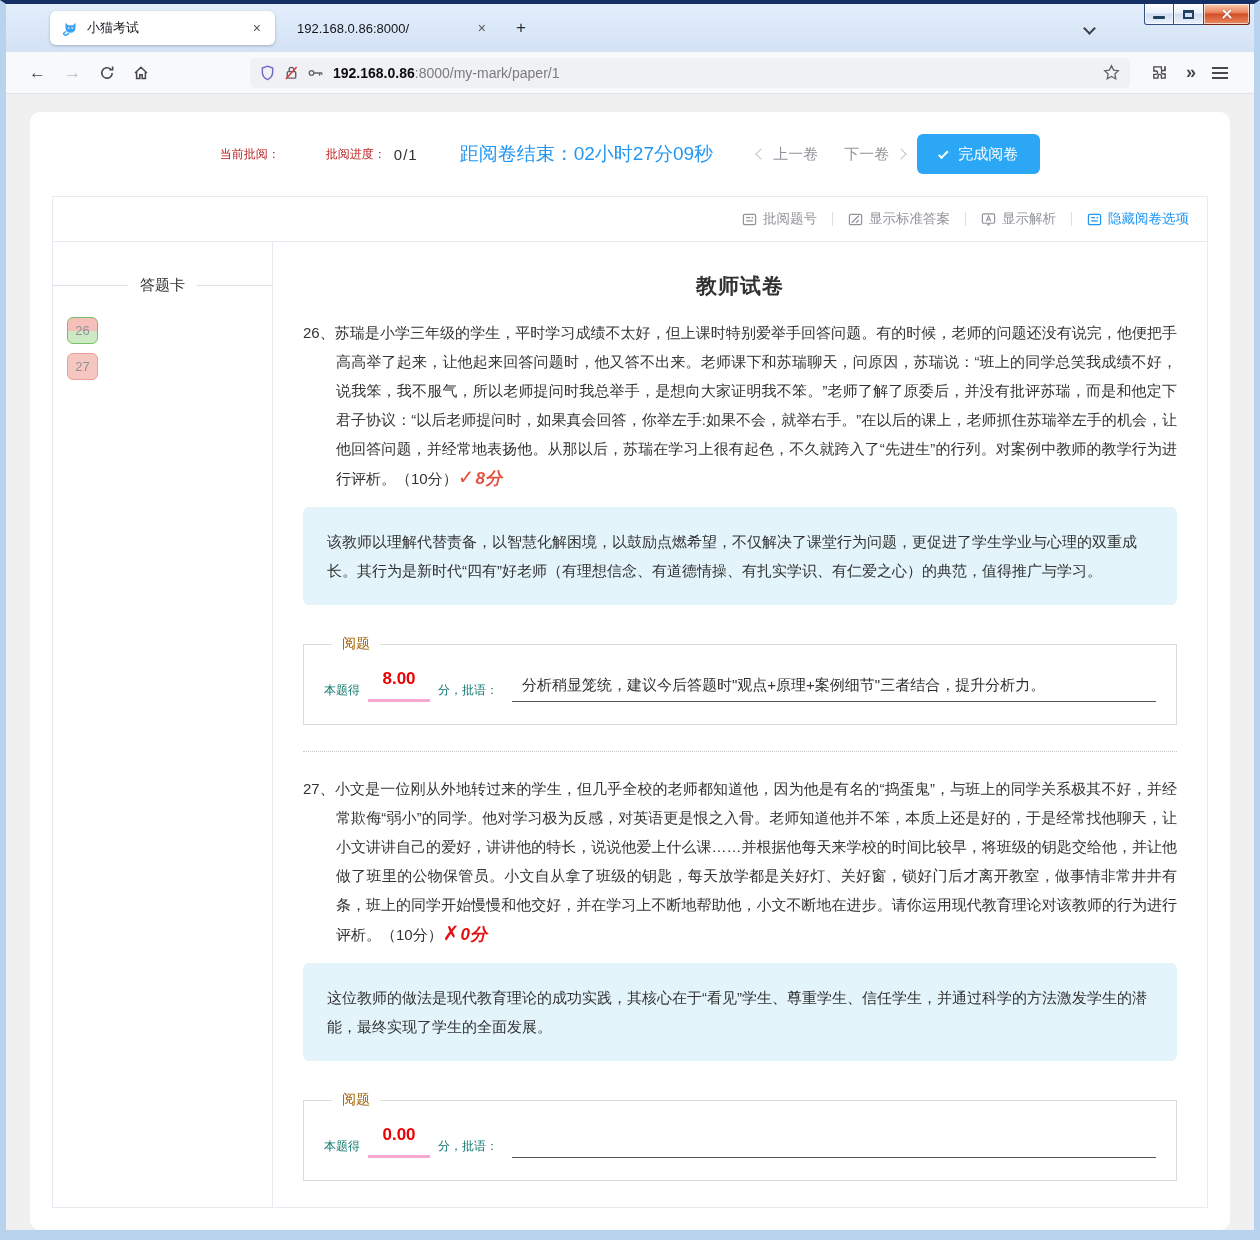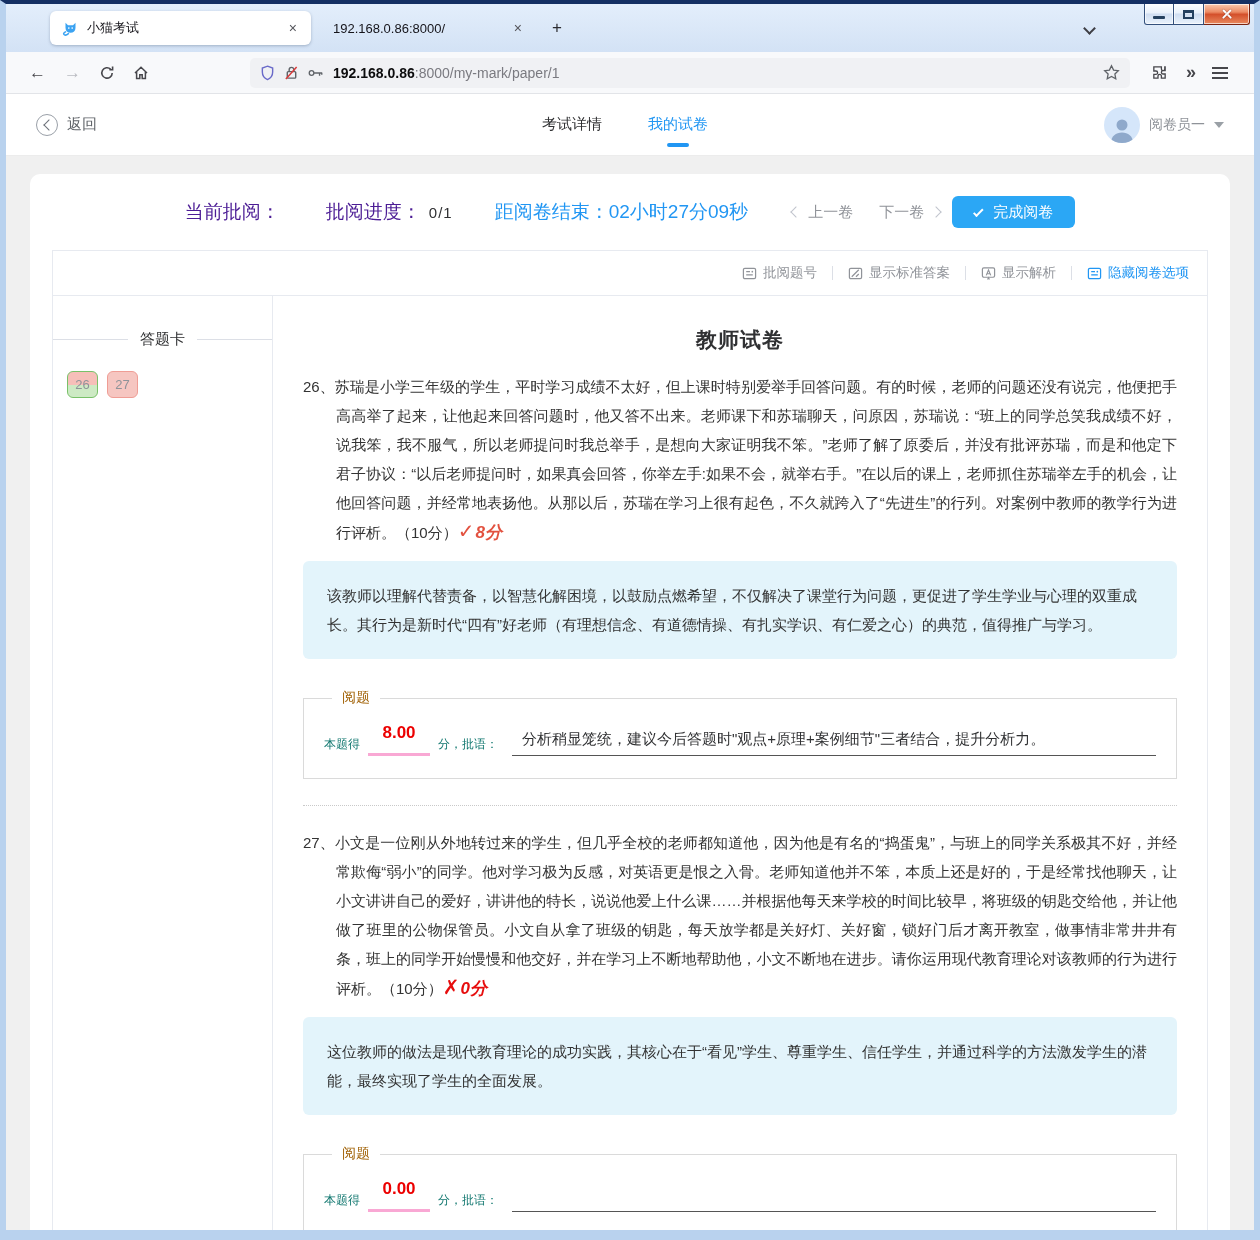--- a/index.html
+++ b/index.html
@@ -11,21 +11,21 @@
     background:#f0f0f0; overflow:hidden;
   }
   .gold-sliver{ position:absolute; left:-6px; top:-4px; width:6px; height:96px;
     background:linear-gradient(90deg,#8a651a,#d9ac3e 60%,#b9871f); z-index:50; }
 
   
   .titlebar{ position:relative; height:48px; flex:0 0 48px;
     background:linear-gradient(180deg,#e3eefb,#d3e2f5); display:flex; align-items:center; }
   .tabs{ display:flex; align-items:center; margin-left:44px; height:100%; }
   .tab{ display:flex; align-items:center; gap:8px; height:34px; padding:0 10px 0 12px; border-radius:6px; }
-  .tab.active{ width:261px; background:#fff; box-shadow:0 1px 3px rgba(60,80,110,.35); }
+  .tab.active{ width:225px; background:#fff; box-shadow:0 1px 3px rgba(60,80,110,.35); }
   .tab.inactive{ width:215px; margin-left:10px; }
   .tab-title{ flex:1; font-size:13px; color:#15141a; white-space:nowrap; overflow:hidden; }
   .tab-close{ font-size:14px; color:#55565c; line-height:1; padding:2px 4px; border-radius:3px; }
   .newtab{ font-size:17px; color:#2b2b30; padding:2px 10px; margin-left:6px; }
   .tabbar-chevron{ position:absolute; right:160px; top:20px; width:9px; height:9px;
     border-right:2px solid #3e3e44; border-bottom:2px solid #3e3e44; transform:rotate(45deg); }
   .win-controls{ position:absolute; top:0; right:4px; display:flex; }
   .win-btn{ height:21px; border:1px solid #33507c; border-top:none; display:flex; align-items:center; justify-content:center;
     background:linear-gradient(180deg,#fdfeff 0%,#e9f1fb 45%,#cfddf1 50%,#e9f2fc 100%);
     box-shadow:inset 0 0 0 1px rgba(255,255,255,.65); }
@@ -72,51 +72,51 @@
   .user-group{ margin-left:auto; display:flex; align-items:center; gap:9px; }
   .avatar{ width:36px; height:36px; border-radius:50%; background:#d5e6fa; display:flex; align-items:flex-end; justify-content:center; overflow:hidden; }
   .user-name{ font-size:14px; color:#8f9399; }
   .caret-down{ width:0; height:0; border-left:5px solid transparent; border-right:5px solid transparent; border-top:6px solid #9aa0a6; }
 
   
   .page-body{ flex:1; background:#f0f0f0; padding:18px 24px 10px; display:flex; }
   .card{ flex:1; background:#fff; border-radius:10px; display:flex; flex-direction:column; padding-bottom:20px; }
 
   .mark-toolbar{ display:flex; align-items:center; justify-content:center; padding:22px 20px 16px; gap:0; }
-  .mt-label{ font-size:19px; color:#4c1d95; }
+  .mt-label{ font-size:12px; color:#b91c1c; }
   .student-select{ width:198px; height:36px; border:1px solid #dcdfe6; border-radius:4px; margin-left:10px;
     display:flex; align-items:center; justify-content:space-between; padding:0 12px; cursor:pointer; }
   .student-select .val{ font-size:15px; color:#606266; }
   .sel-chev{ width:8px; height:8px; border-right:1.6px solid #c0c4cc; border-bottom:1.6px solid #c0c4cc;
     transform:rotate(45deg) translateY(-2px); }
   .mt-progress-label{ margin-left:46px; }
   .mt-progress-val{ font-size:15px; color:#303133; margin-left:8px; letter-spacing:1px; }
   .countdown{ font-size:19px; color:#2196f3; margin-left:42px; }
   .pager{ display:flex; align-items:center; margin-left:44px; gap:26px; }
   .pager-item{ display:flex; align-items:center; gap:8px; color:#909399; font-size:15px; cursor:pointer; }
   .chev{ width:8px; height:8px; border-left:1.6px solid #c0c4cc; border-bottom:1.6px solid #c0c4cc; }
   .chev.left{ transform:rotate(45deg); } .chev.right{ transform:rotate(-135deg); }
   .finish-btn{ margin-left:12px; background:#2ba7f5; color:#fff; border:none; border-radius:6px;
-    height:32px; padding:0 22px; font-size:15px; display:flex; align-items:center; gap:9px; cursor:pointer; }
+    height:40px; padding:0 22px; font-size:15px; display:flex; align-items:center; gap:9px; cursor:pointer; }
   .btn-check{ width:10px; height:5px; border-left:2px solid #fff; border-bottom:2px solid #fff; transform:rotate(-45deg) translateY(-1px); }
 
   
   .panel{ margin:6px 22px 2px; border:1px solid #e7eaf0; flex:1; display:flex; flex-direction:column; }
   .options-bar{ display:flex; align-items:center; justify-content:flex-end; gap:15px;
     padding:13px 18px; border-bottom:1px solid #e7eaf0; }
   .opt{ display:flex; align-items:center; gap:6px; font-size:13.5px; color:#909399; cursor:pointer; }
   .opt.blue{ color:#2196f3; }
   .opt-div{ width:1px; height:14px; background:#dcdfe6; }
 
   .panel-body{ flex:1; display:flex; }
   .aside{ width:220px; flex:0 0 220px; border-right:1px solid #e7eaf0; padding-top:34px; }
   .aside-title{ display:flex; align-items:center; color:#303133; font-size:15px; margin-bottom:22px; }
   .aside-title::before,.aside-title::after{ content:""; flex:1; height:1px; background:#dcdfe6; }
   .aside-title span{ padding:0 12px; }
-  .qnums{ display:flex; gap:9px; padding-left:14px; }
+  .qnums{ display:flex; gap:9px; padding-left:14px;flex-direction:column; }
   .qnum{ width:31px; height:27px; border-radius:6px; display:flex; align-items:center; justify-content:center;
     font-size:13px; color:#8f9399; cursor:pointer; }
   .qnum.partial{ border:1px solid #79c169;
     background:linear-gradient(180deg,#f6bfb9 0%,#f6bfb9 52%,#cdeac4 52%,#cdeac4 100%); }
   .qnum.wrong{ border:1px solid #ef9d95; background:#f6c6c1; }
 
   .main{ flex:1; padding:0 30px 26px; min-width:0; }
   .paper-title{ text-align:center; font-size:21px; font-weight:700; color:#303133; margin:30px 0 18px; letter-spacing:1px; }
   .q-text{ font-size:15px; color:#333; line-height:29px; text-align:justify; padding-left:33px; text-indent:-33px; }
   .q-mark{ font-style:italic; font-weight:700; white-space:nowrap; }
@@ -220,40 +220,20 @@
       <span class="nav-svg">
         <svg width="17" height="17" viewBox="0 0 18 18">
             <path d="M7 3 h4 v2.2 a1.8 1.8 0 1 0 3.6 0 V3 H15 v4 h-2.2 a1.8 1.8 0 1 0 0 3.6 H15 V15 H11 v-2.2 a1.8 1.8 0 1 0 -3.6 0 V15 H3 V11 h2.2 a1.8 1.8 0 1 0 0 -3.6 H3 V3 Z" fill="none" stroke="#47474c" stroke-width="1.4"></path>
           </svg>
       </span>
       <span class="overflow-ico">»</span>
       <span class="hamburger"></span>
     </div>
   </div>
 
-  <div class="page-header">
-    <div class="back-group">
-      <span class="back-circle"></span>
-      <span>返回</span>
-    </div>
-    <div class="center-nav">
-      <span class="cnav-item">考试详情</span>
-      <span class="cnav-item active">我的试卷</span>
-    </div>
-    <div class="user-group">
-      <span class="avatar">
-        <svg width="30" height="28" viewBox="0 0 30 28">
-            <circle cx="15" cy="10" r="5.5" fill="#8fa9cb"></circle>
-            <path d="M4 28 c0-7 5-10.5 11-10.5 s11 3.5 11 10.5 Z" fill="#8fa9cb"></path>
-          </svg>
-      </span>
-      <span class="user-name">阅卷员一</span>
-      <span class="caret-down"></span>
-    </div>
-  </div>
 
   <div class="page-body">
     <div class="card">
 
       <div class="mark-toolbar">
         <span class="mt-label">当前批阅：</span>
         <span class="mt-label mt-progress-label">批阅进度：</span>
         <span class="mt-progress-val">0/1</span>
         <span class="countdown">距阅卷结束：02小时27分09秒</span>
         <div class="pager">

